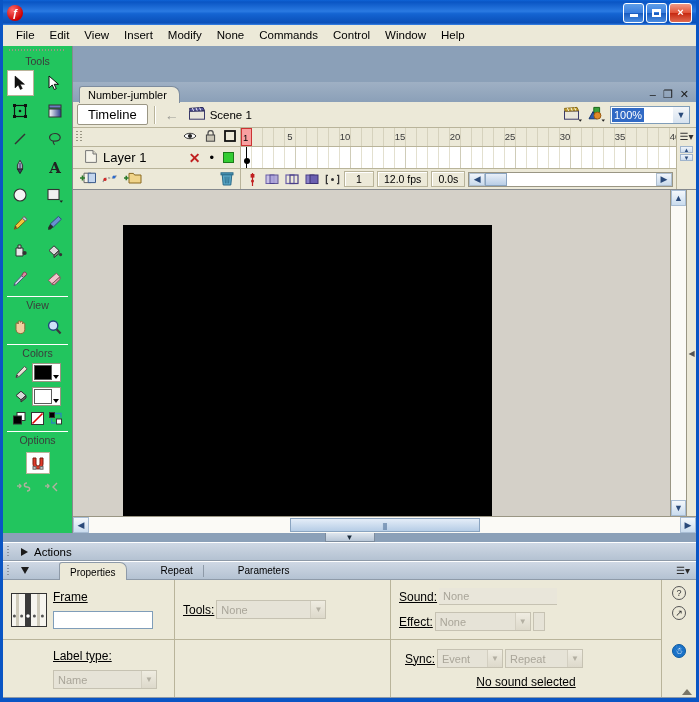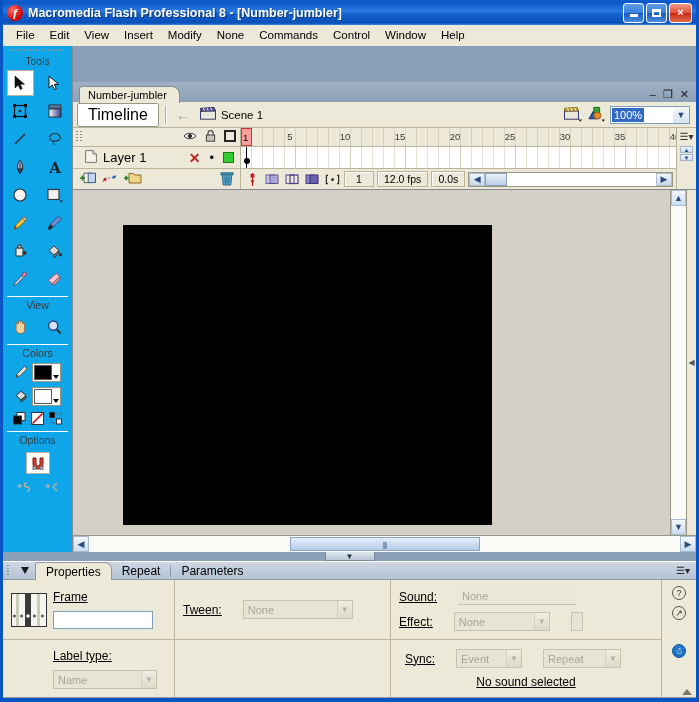--- a/index.html
+++ b/index.html
@@ -57,21 +57,21 @@
     display:flex; align-items:center; padding-left:6px; gap:1px;
     border-bottom:1px solid #ece9d8;
   }
   .menuitem{ padding:2px 7px; font-size:11.5px; color:#000; cursor:default;}
 
   
   .body{ flex:1; display:flex; min-height:0; background:#8ba0b8;}
 
   
   .toolspanel{
-    flex:0 0 70px; width:70px; background:#0ea5e9;
+    flex:0 0 70px; width:70px; background:#22c55e;
     border-right:1px solid #868a8e;
     display:flex; flex-direction:column; font-size:10.5px;
   }
   .tp-grip{ height:6px; background:
      repeating-linear-gradient(to right,#9a9684 0 1px,transparent 1px 3px);
      background-position:0 2px; background-repeat:repeat-x; background-size:3px 2px;
      margin:1px 6px 0 6px;}
   .tp-head{ text-align:center; color:#3b3b3b; padding:2px 0 3px; font-size:10.5px;}
   .tp-grid{ display:grid; grid-template-columns:1fr 1fr; justify-items:center; row-gap:2px;}
   .tool{
@@ -106,21 +106,21 @@
   }
   .doc-winbtns{ margin-left:auto; display:flex; align-items:center; gap:7px; padding:0 7px 2px 0; color:#1a1a1a; font-size:11px;}
   .doc-winbtns span{ line-height:1; cursor:default;}
 
   .toolrow{
     flex:0 0 26px; height:26px; background:#ece9d8;
     border-bottom:1px solid #b9b49a;
     display:flex; align-items:center; gap:6px; padding:0 4px;
   }
   .tl-btn{
-    border:1px solid #9a9684; background:#fff; padding:2px 10px; font-size:16px; border-radius:2px;
+    border:1px solid #9a9684; background:#fff; padding:2px 10px; font-size:13px; border-radius:2px;
   }
   .back-arrow{ color:#9a9a94; font-size:14px; padding:0 4px;}
   .vsep{ width:1px; height:18px; background:#b9b49a; box-shadow:1px 0 0 #fff;}
   .scene-label{ display:flex;align-items:center;gap:5px; font-size:11.5px;}
   .right-tools{ margin-left:auto; display:flex; align-items:center; gap:4px; padding-right:2px;}
   .zoombox{
     display:flex;align-items:center; border:1px solid #7f9db9; background:#fff; height:18px; width:80px;
   }
   .zoomval{ background:#316ac5;color:#fff; padding:1px 2px; font-size:11px; margin-left:1px; }
   .zoom-arrow{
@@ -197,21 +197,21 @@
   }
   .pb-grip{ width:8px;height:11px;
     background:repeating-linear-gradient(to bottom,#8a93a0 0 1px,transparent 1px 3px);
     background-size:2px 11px; background-position:0 0,4px 0; background-repeat:no-repeat;
     box-shadow:4px 0 0 -2px transparent;}
   .tri{ width:0;height:0;}
   .tri-right{ border-top:4.5px solid transparent;border-bottom:4.5px solid transparent;border-left:7px solid #1a1a1a;}
   .tri-down{ border-left:4.5px solid transparent;border-right:4.5px solid transparent;border-top:7px solid #1a1a1a;}
   .pb-title{ font-size:11.5px; color:#000;}
   .proptabs{ display:flex; align-items:flex-end; gap:0; height:19px;}
-  .ptab{ padding:2px 10px 2px; font-size:12px; color:#000; height:19px; display:flex; align-items:center;}
+  .ptab{ padding:2px 10px 2px; font-size:10px; color:#000; height:19px; display:flex; align-items:center;margin-left:24px;}
   .ptab.active{ background:#ece9d8; border:1px solid #8e9aa8; border-bottom:none; border-radius:3px 7px 0 0; position:relative; top:1px;}
   .ptab-div{ width:1px;height:12px; background:#8e9aa8; align-self:center;}
   .pb-menu{ margin-left:auto; padding-right:6px; font-size:10px; color:#2a2a2a;}
 
   .propbody{ height:118px; display:flex; background:#ece9d8; position:relative; border-bottom:1px solid #8e9aa8;}
   .pcol{ position:relative;}
   .pcol.c1{ flex:0 0 172px; border-right:1px solid #b9b49a;}
   .pcol.c2{ flex:0 0 216px; border-right:1px solid #b9b49a;}
   .pcol.c3{ flex:1; border-right:1px solid #b9b49a;}
   .pcol.c4{ flex:0 0 34px;}
@@ -222,32 +222,31 @@
   .txtin{ border:1px solid #7f9db9; background:#fff; height:18px; width:100px;}
   .selectbox{
     display:flex;align-items:center; height:19px; border:1px solid #c6c2b2; background:#e6e3d7; color:#a9a599; font-size:11px; padding-left:4px;
   }
   .selectbox .sarrow{ margin-left:auto; width:15px;height:17px; display:flex;align-items:center;justify-content:center;
     background:linear-gradient(to bottom,#efece1,#ddd9cb); color:#b3afa2; font-size:8px; border-left:1px solid #d3cfc1;}
   .underline-in{ border:none; border-bottom:1px solid #c6c2b2; background:#e9e6da; color:#a9a599; font-size:11px; padding:2px 4px; height:17px; display:flex; align-items:center;}
   .circ-icon{ width:14px;height:14px;border-radius:50%;border:1px solid #555; display:flex;align-items:center;justify-content:center; font-size:9px; color:#333; background:#ece9d8;}
   .circ-icon.blue{ background:#1a72c8; border-color:#0d5aa0; color:#fff;}
   .fieldgrp{ display:flex; flex-direction:column; gap:7px;}
-  .rowline{ display:flex; align-items:center; gap:21px;}
+  .rowline{ display:flex; align-items:center; gap:2px;}
   .small-tri{ position:absolute; right:4px; bottom:2px; width:0;height:0;
     border-left:5px solid transparent;border-right:5px solid transparent;border-bottom:6px solid #7a7668;}
 </style>
 </head>
 <body>
 
 <div id="app">
 
   <div class="titlebar">
     <div class="title-logo">ƒ</div>
-    <div class="title-text">Macromedia Flash Professional 8 - [Number-jumbler]</div>
     <div class="winbtns">
       <div class="winbtn">
           <span class="min"></span>
         </div>
       <div class="winbtn">
           <span class="max"></span>
         </div>
       <div class="winbtn close">
           <i>×</i>
         </div>
@@ -755,20 +754,25 @@
       </div>
     </div>
   </div>
 
   <div class="split-handle">
     <div class="split-tab">▼</div>
   </div>
 
   <div class="bottom">
 
+    <div class="panelbar">
+      <span class="pb-grip"></span>
+      <span class="tri tri-right"></span>
+      <span class="pb-title">Actions</span>
+    </div>
 
     <div class="panelbar">
       <span class="pb-grip"></span>
       <span class="tri tri-down"></span>
       <div class="proptabs">
         <div class="ptab active">Properties</div>
         <div class="ptab">Repeat</div>
         <div class="ptab-div"></div>
         <div class="ptab">Parameters</div>
       </div>
@@ -803,21 +807,21 @@
               <span>Name</span>
               <span class="sarrow">▼</span>
             </div>
           </div>
         </div>
       </div>
 
       <div class="pcol c2">
         <div class="prow">
           <div class="rowline">
-            <span class="lbl">Tween:</span>
+            <span class="lbl">Tools:</span>
             <div class="selectbox" style="width:110px">
               <span>None</span>
               <span class="sarrow">▼</span>
             </div>
           </div>
         </div>
         <div class="prow b"></div>
       </div>
 
       <div class="pcol c3">

